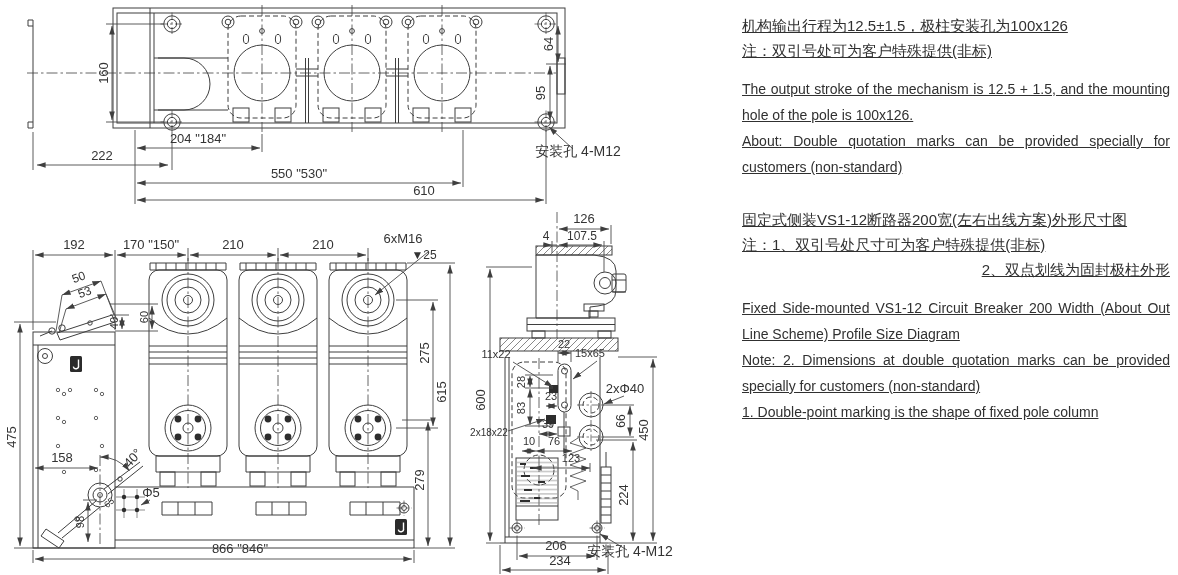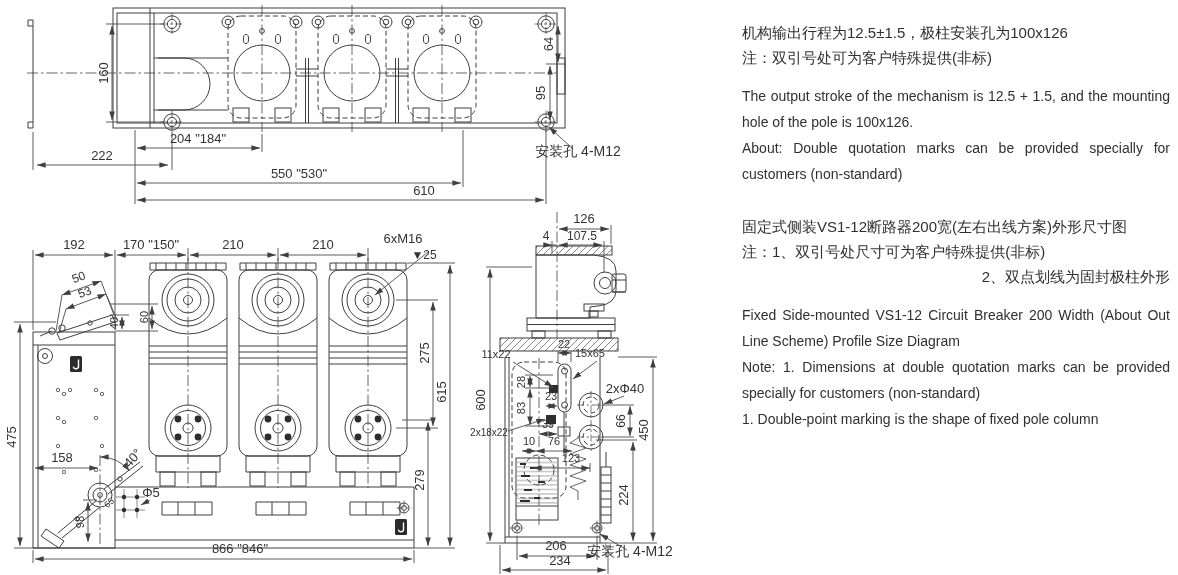--- a/index.html
+++ b/index.html
@@ -10,21 +10,21 @@
   svg .dm{stroke:#4a4a4a;stroke-width:0.9;fill:none;}
   svg .dsh{stroke-dasharray:5 3;}
   svg .cl{stroke-dasharray:11 3 2.5 3;stroke-width:0.8;}
   svg .cl2{stroke-dasharray:7 2.5 2.5 2.5;stroke-width:0.7;}
   svg .sm{stroke-width:0.8;}
   svg .sm2{stroke-width:0.6;}
   svg .fil{fill:#2d2d2d;stroke:none;}
   svg text{fill:#333;stroke:none;text-anchor:middle;font-family:"Liberation Sans",sans-serif;}
   svg .t14{font-size:14px;} svg .t13{font-size:13px;} svg .t12{font-size:12px;}
   svg .t11{font-size:11px;} svg .t10{font-size:10px;} svg .t9{font-size:9px;}
-  .rp{position:absolute;left:742px;top:20px;width:428px;}
+  .rp{position:absolute;left:742px;top:13px;width:428px;text-decoration:underline;}
   .rp p{margin:0;}
   .cn{font-size:15px;line-height:25px;}
   .cn-ind{padding-left:30px;text-align:right;}
   .en{font-size:14px;line-height:26px;text-align:justify;}
   .blk-gap{height:13px;}
   .blk2{margin-top:27px;}
 </style>
 </head>
 <body>
 
@@ -400,18 +400,18 @@
     <div class="blk-gap"></div>
     <p class="en">The output stroke of the mechanism is 12.5 + 1.5, and the mounting hole of the pole is 100x126.</p>
     <p class="en">About: Double quotation marks can be provided specially for customers (non-standard)</p>
   </div>
   <div class="blk2">
     <p class="cn">固定式侧装VS1-12断路器200宽(左右出线方案)外形尺寸图</p>
     <p class="cn">注：1、双引号处尺寸可为客户特殊提供(非标)</p>
     <p class="cn cn-ind">2、双点划线为固封极柱外形</p>
     <div class="blk-gap"></div>
     <p class="en">Fixed Side-mounted VS1-12 Circuit Breaker 200 Width (About Out Line Scheme) Profile Size Diagram</p>
-    <p class="en">Note: 1. Dimensions at double quotation marks can be provided specially for customers (non-standard)</p>
+    <p class="en">Note: 2. Dimensions at double quotation marks can be provided specially for customers (non-standard)</p>
     <p class="en">1. Double-point marking is the shape of fixed pole column</p>
   </div>
 </div>
 
 </div>
 
 </body></html>

